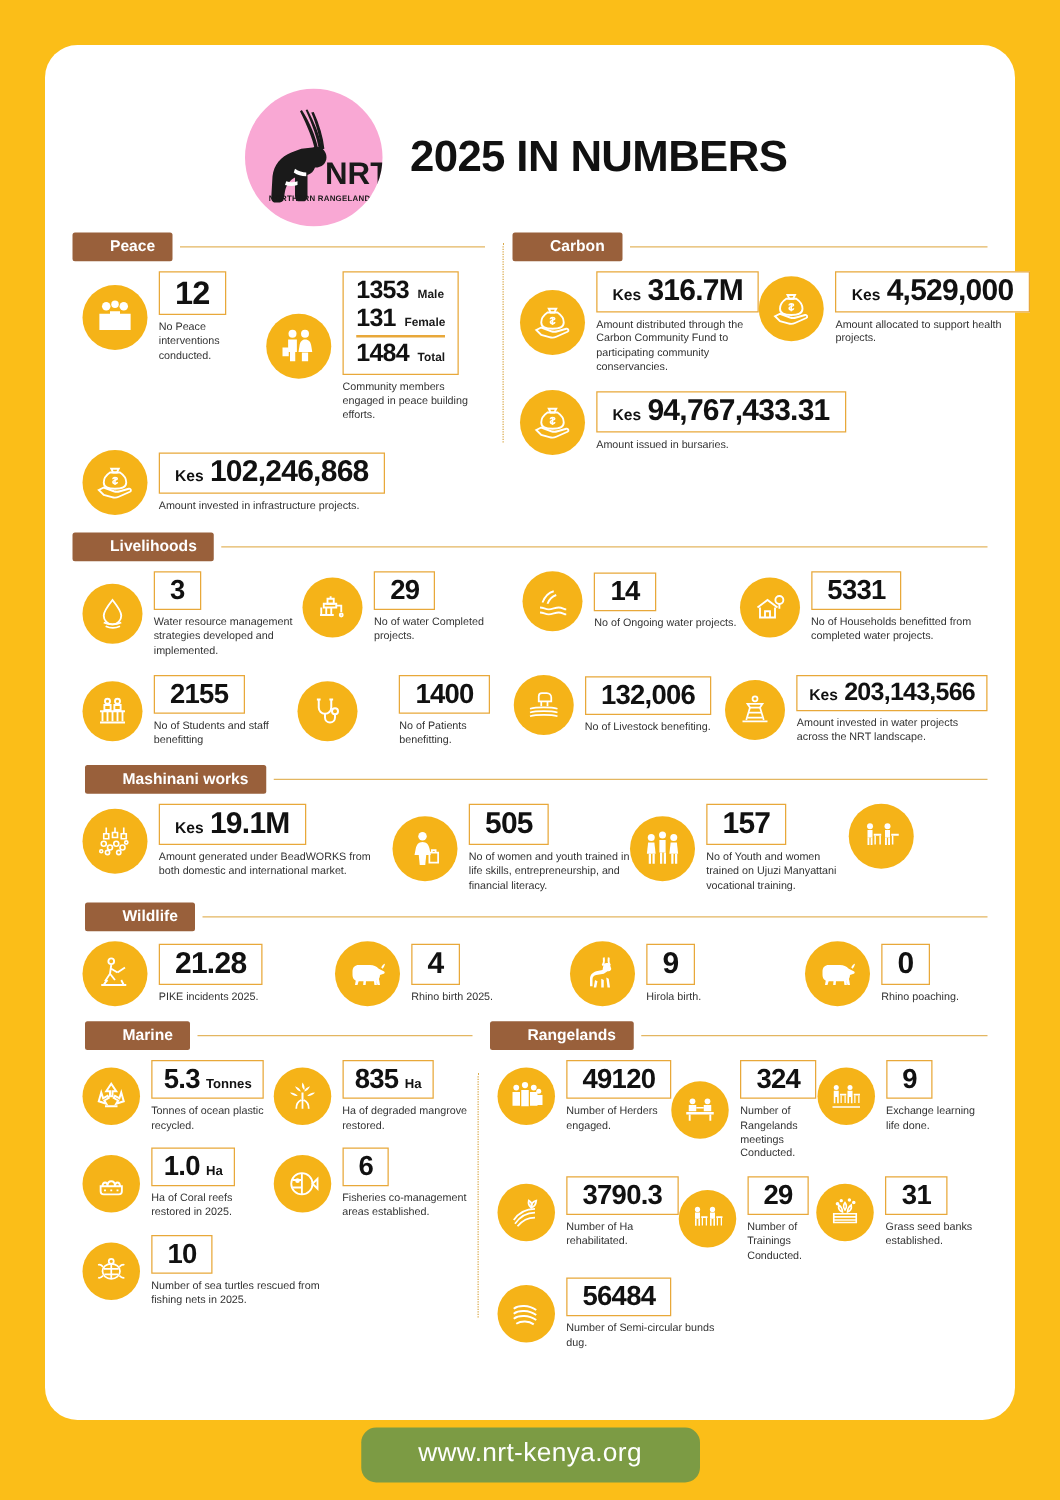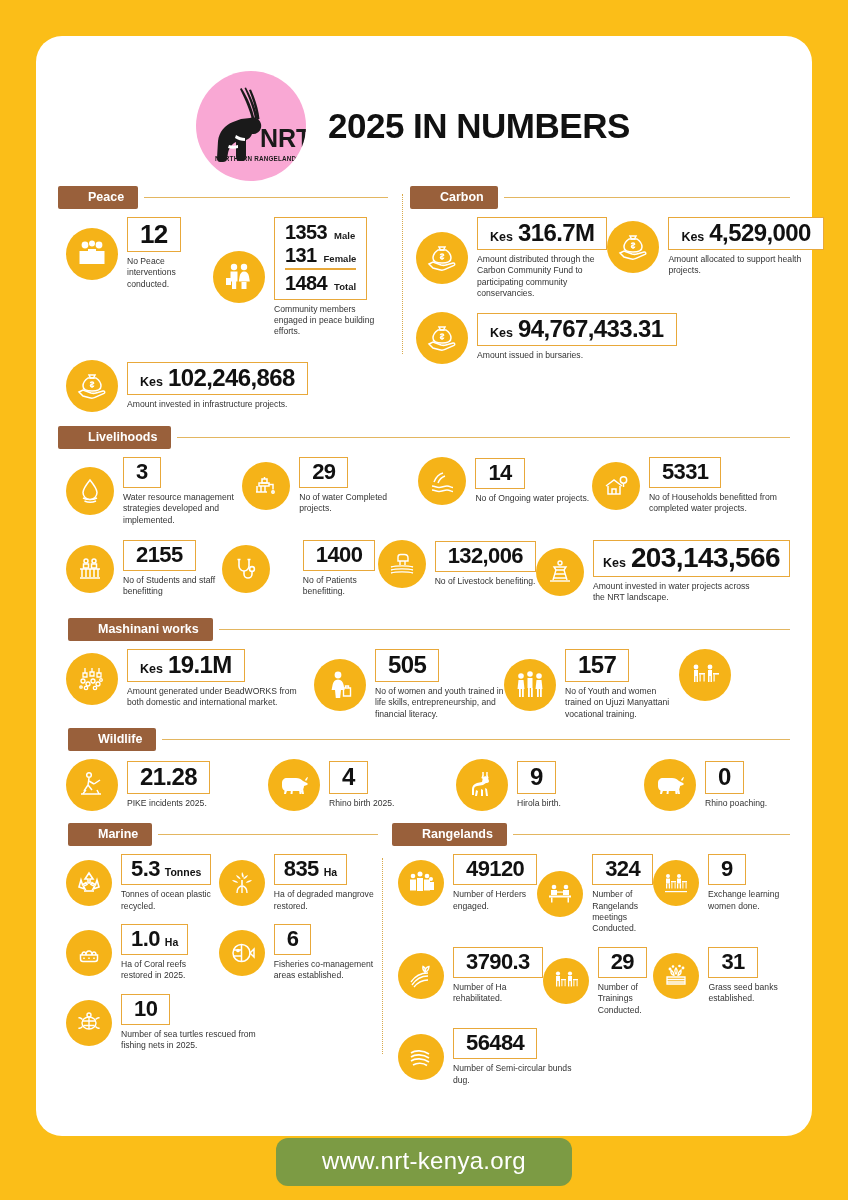--- a/index.html
+++ b/index.html
@@ -75,21 +75,21 @@
     background:#fff;
     display:inline-flex; align-items:baseline; gap:5px;
     padding:3px 12px 4px 12px;
     line-height:1;
   }
   .valbox.tight { padding:3px 9px 4px 9px; }
   .num { font-weight:900; letter-spacing:-0.6px; color:#111; }
   .n26 { font-size:26px; }
   .n24 { font-size:24px; }
   .n22 { font-size:22px; }
-  .n20 { font-size:28px; }
+  .n20 { font-size:20px; }
   .pre { font-size:12.5px; font-weight:800; color:#111; }
   .suf { font-size:10.5px; font-weight:800; color:#111; }
 
   .cap {
     font-size:8.6px; line-height:1.33; color:#333;
     margin-top:4px; max-width:150px;
   }
   .cap.w120 { max-width:120px; }
   .cap.w135 { max-width:135px; }
   .cap.w160 { max-width:160px; }
@@ -112,21 +112,21 @@
     position:absolute; width:0; border-left:1.6px dotted #D9A94A;
   }
 
   
   .footer {
     position:absolute; left:0; right:0; bottom:14px;
     display:flex; justify-content:center;
   }
   .urlpill {
     background:#7C9B44; color:#fff;
-    font-size:24px; padding:9px 46px 11px 46px;
+    font-size:21px; padding:9px 46px 11px 46px;
     border-radius:12px; letter-spacing:0.3px;
   }
 
   .spacer-8 { height:8px; }
   .spacer-12 { height:12px; }
   .spacer-14 { height:14px; }
 </style>
 </head>
 <body>
 
@@ -793,21 +793,21 @@
                     <path d="M16 15.5h1.3v5H16zM18.7 15.5H20v5h-1.3z"></path>
                 <path d="M21 13h5v1.4h-5z"></path>
                     <path d="M21.4 14.4h1v6h-1zM24.6 14.4h1v6h-1z"></path>
                 <path d="M4 23h22v1.2H4z"></path>
               </svg>
             </div>
             <div class="stat-body">
               <div class="valbox">
                 <span class="num n22">9</span>
               </div>
-              <div class="cap w120">Exchange learning women done.</div>
+              <div class="cap w120">Exchange learning life done.</div>
             </div>
           </div>
         </div>
 
         <div style="height:12px;"></div>
 
         <div class="row" style="padding-left:6px;">
           <div class="stat" style="width:148px;">
             <div class="circ c46">
               <svg width="28" height="28" viewBox="0 0 28 28" fill="none" stroke="#fff" stroke-width="1.4">

